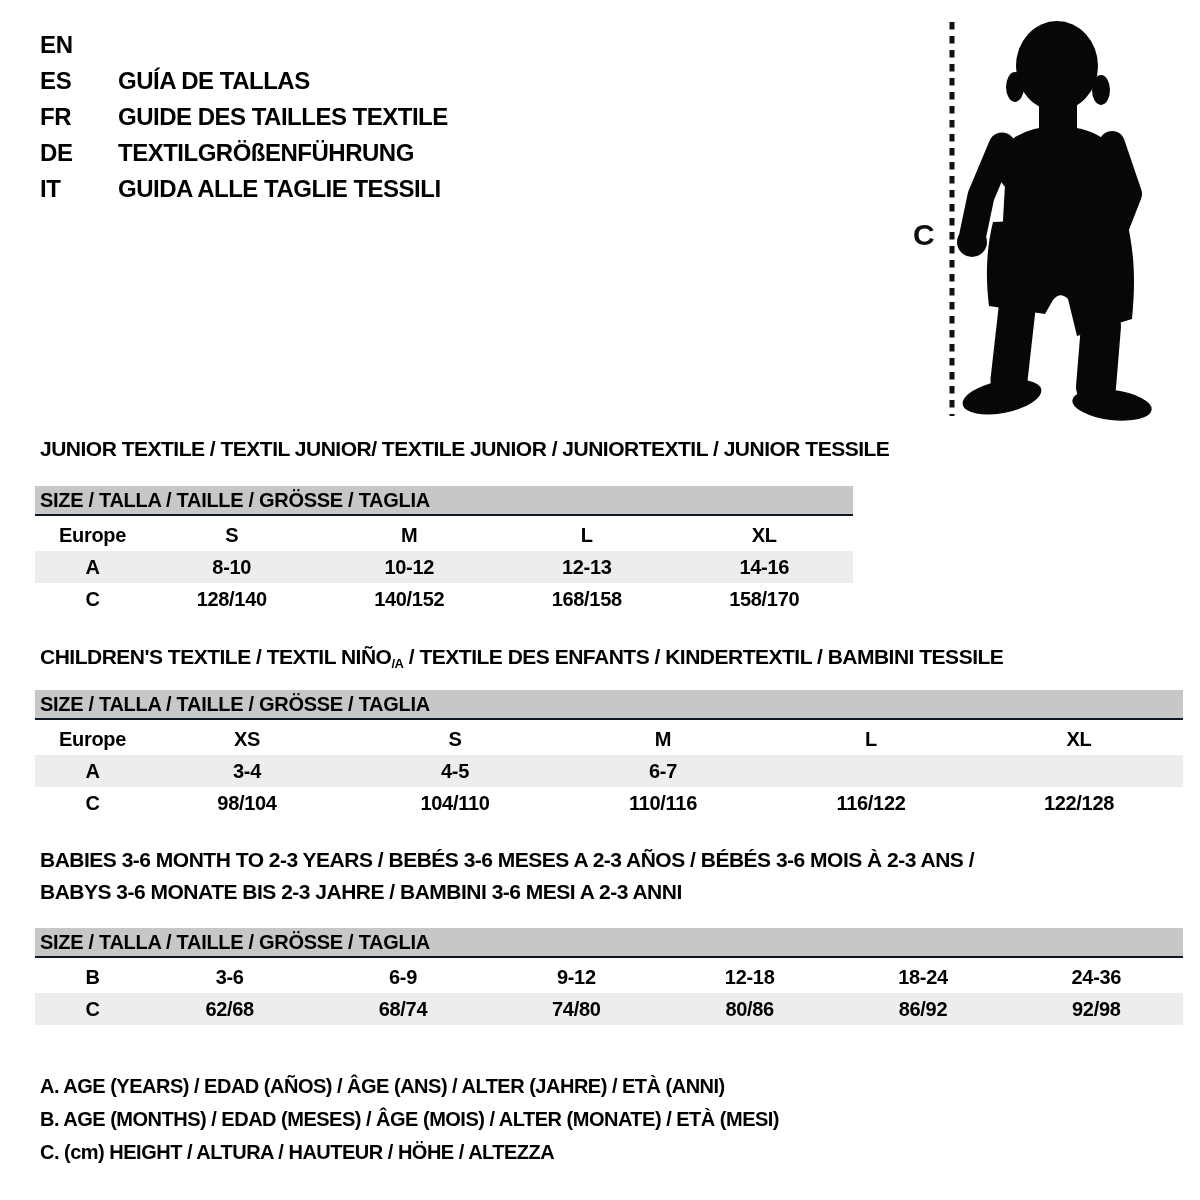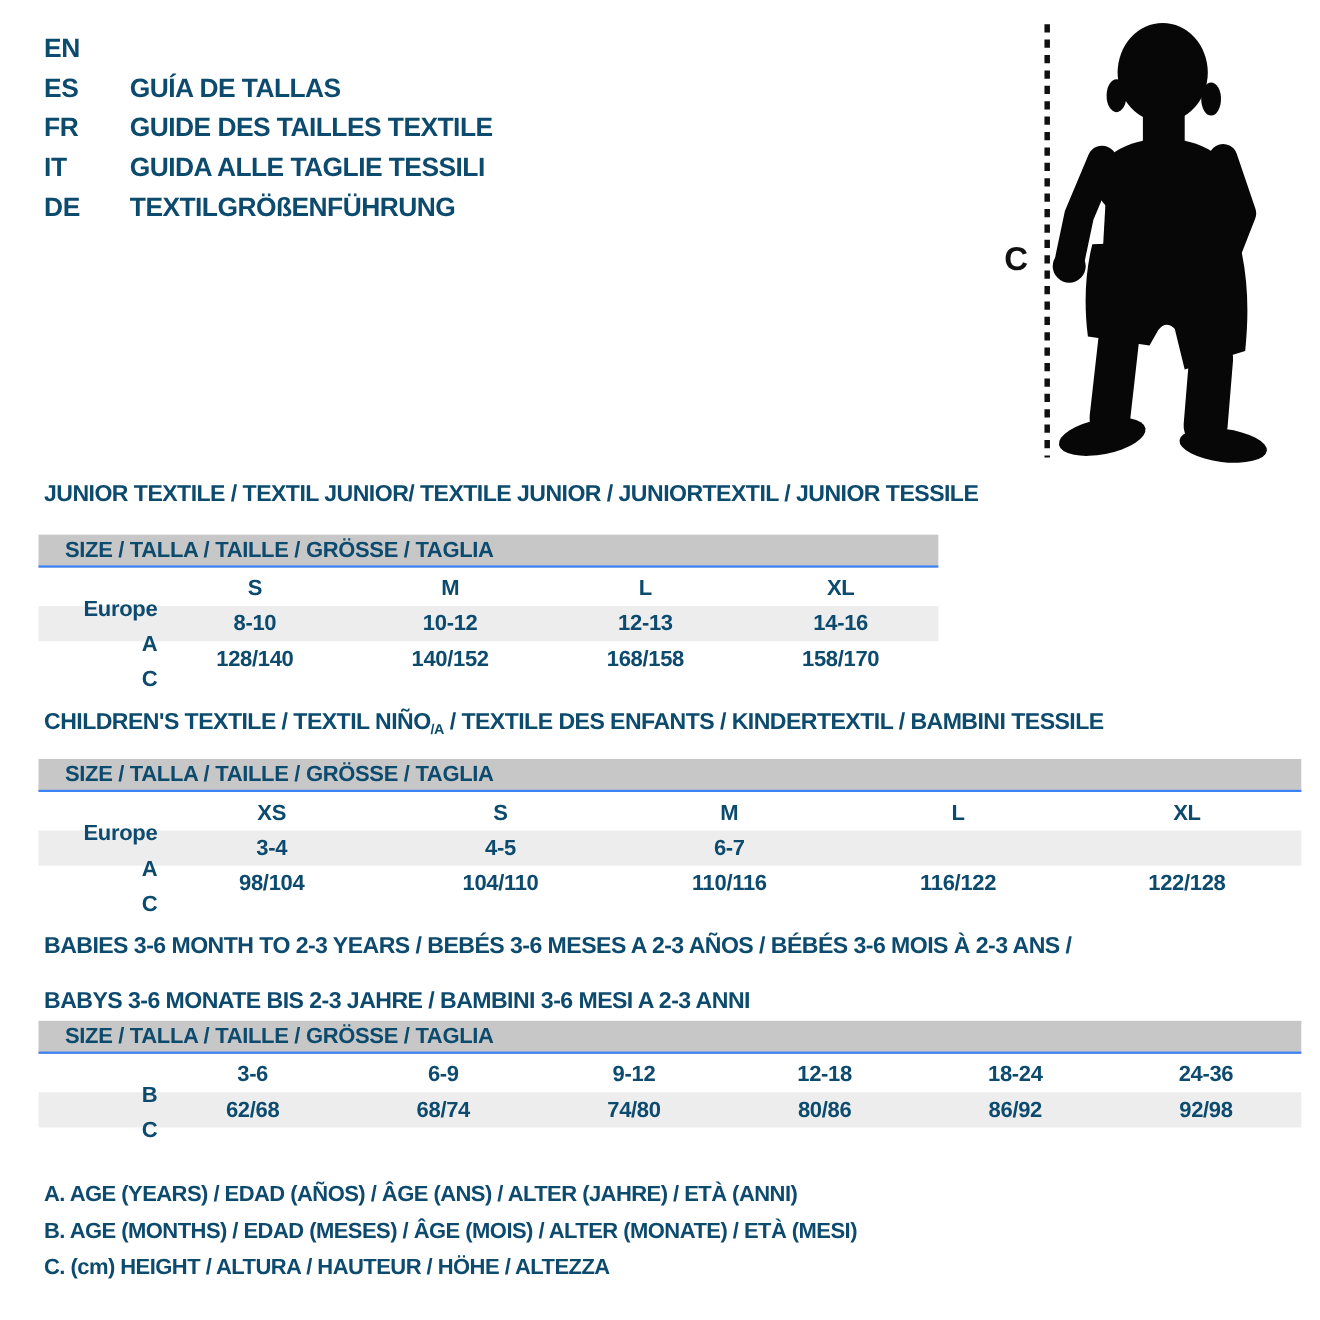--- a/index.html
+++ b/index.html
@@ -3,21 +3,21 @@
 <meta charset="utf-8">
 <style>
   html, body { margin: 0; padding: 0; background: #ffffff; }
   .page {
     position: relative;
     width: 1200px;
     height: 1200px;
     background: #ffffff;
     font-family: "Liberation Sans", sans-serif;
     font-weight: bold;
-    color: #0c4a6e;
+    color: #000000;
     letter-spacing: -0.3px;
     overflow: hidden;
   }
 
   
   .lang-block { position: absolute; left: 40px; top: 27px; }
   .lang-row { display: flex; line-height: 36px; font-size: 24px; }
   .lang-code { width: 78px; }
   .lang-title { letter-spacing: -0.5px; }
 
@@ -33,32 +33,32 @@
   }
   .heading-sub { font-size: 13px; vertical-align: -4px; letter-spacing: -0.5px; }
 
   .size-table { position: absolute; left: 35px; }
   .size-table.narrow { width: 818px; }
   .size-table.wide   { width: 1148px; }
 
   .size-header {
     height: 28px; line-height: 28px;
     background: #c7c7c7;
-    border-bottom: 2px solid #3b82f6;
+    border-bottom: 2px solid #0f172a;
     margin-bottom: 3px;
-    padding-left: 24px;
+    padding-left: 5px;
     font-size: 20px;
   }
 
   .trow { display: grid; height: 32px; line-height: 32px; font-size: 20px; }
   .cols4 { grid-template-columns: 108px repeat(4, 1fr); }
   .cols5 { grid-template-columns: 108px repeat(5, 1fr); }
   .cols6 { grid-template-columns: 108px repeat(6, 1fr); }
   .trow.shaded { background: #ededed; }
-  .rlabel { text-align: right; padding-left: 7px; margin-top: 19px; }
+  .rlabel { text-align: center; padding-left: 7px; }
   .cell { text-align: center; }
 
   
   .legend { position: absolute; left: 40px; top: 1070px; }
   .legend-line { font-size: 20px; line-height: 33px; letter-spacing: -0.5px; white-space: nowrap; }
 </style>
 </head>
 <body>
 
 <div class="page">
@@ -69,26 +69,26 @@
     </div>
     <div class="lang-row">
       <span class="lang-code">ES</span>
       <span class="lang-title">GUÍA DE TALLAS</span>
     </div>
     <div class="lang-row">
       <span class="lang-code">FR</span>
       <span class="lang-title">GUIDE DES TAILLES TEXTILE</span>
     </div>
     <div class="lang-row">
+      <span class="lang-code">DE</span>
+      <span class="lang-title">TEXTILGRÖßENFÜHRUNG</span>
+    </div>
+    <div class="lang-row">
       <span class="lang-code">IT</span>
       <span class="lang-title">GUIDA ALLE TAGLIE TESSILI</span>
-    </div>
-    <div class="lang-row">
-      <span class="lang-code">DE</span>
-      <span class="lang-title">TEXTILGRÖßENFÜHRUNG</span>
     </div>
   </div>
 
   <div class="figure">
     <svg width="250" height="412" viewBox="0 0 250 412" xmlns="http://www.w3.org/2000/svg">
 
       <line x1="47" y1="8" x2="47" y2="402" stroke="#101010" stroke-width="5" stroke-dasharray="7.5 6.5"></line>
 
       <text x="8" y="231" font-size="30" font-weight="bold" fill="#101010" font-family="Liberation Sans, sans-serif">C</text>
 
@@ -168,21 +168,21 @@
       <div class="cell">98/104</div>
       <div class="cell">104/110</div>
       <div class="cell">110/116</div>
       <div class="cell">116/122</div>
       <div class="cell">122/128</div>
     </div>
   </div>
 
   <div class="section-heading" style="top:848px">
     <div>BABIES 3-6 MONTH TO 2-3 YEARS / BEBÉS 3-6 MESES A 2-3 AÑOS / BÉBÉS 3-6 MOIS À 2-3 ANS /</div>
-    <div style="margin-top:26px">BABYS 3-6 MONATE BIS 2-3 JAHRE / BAMBINI 3-6 MESI A 2-3 ANNI</div>
+    <div style="margin-top:8px">BABYS 3-6 MONATE BIS 2-3 JAHRE / BAMBINI 3-6 MESI A 2-3 ANNI</div>
   </div>
 
   <div class="size-table wide" style="top:928px">
     <div class="size-header">SIZE / TALLA / TAILLE / GRÖSSE / TAGLIA</div>
     <div class="trow cols6">
       <div class="rlabel">B</div>
       <div class="cell">3-6</div>
       <div class="cell">6-9</div>
       <div class="cell">9-12</div>
       <div class="cell">12-18</div>

